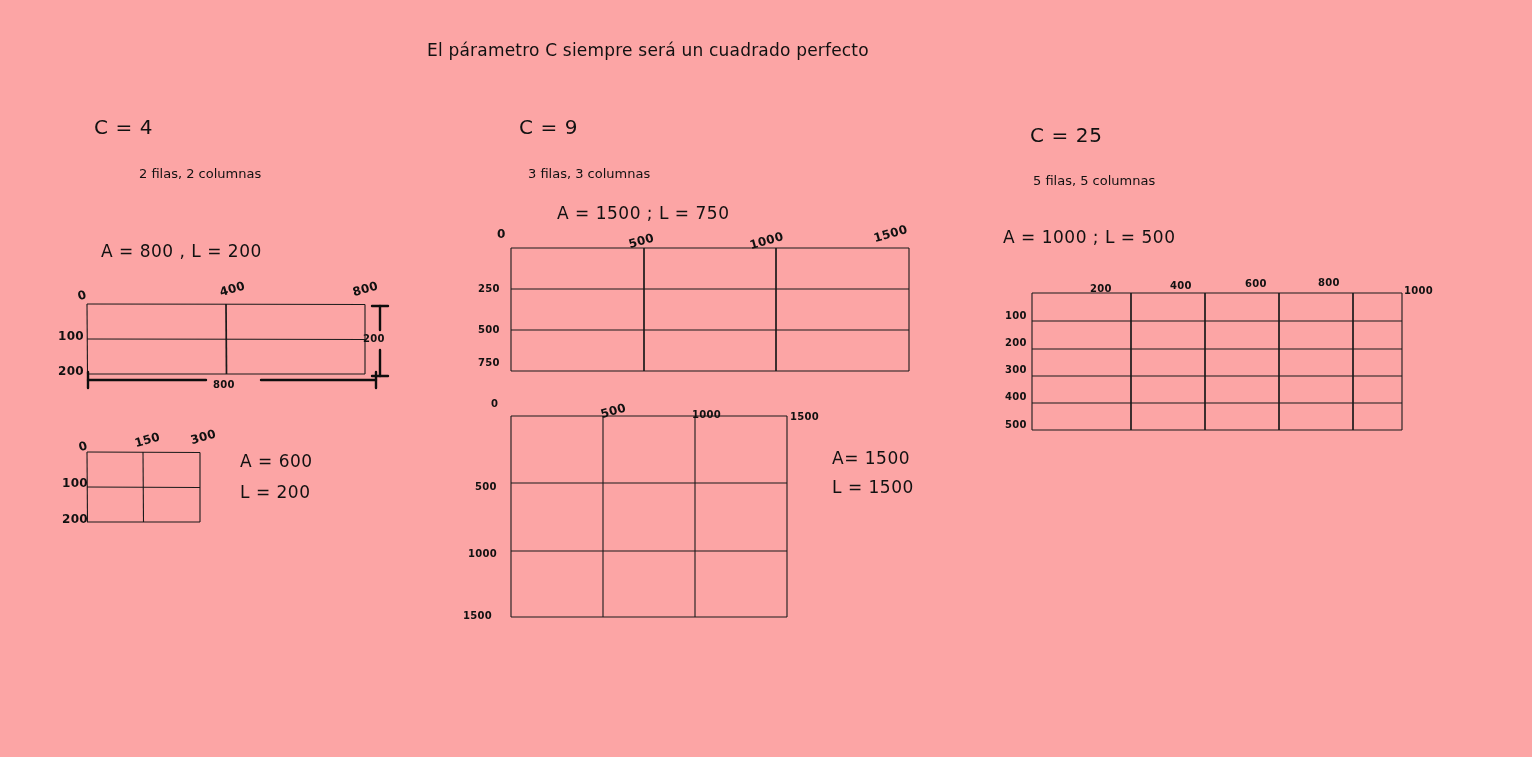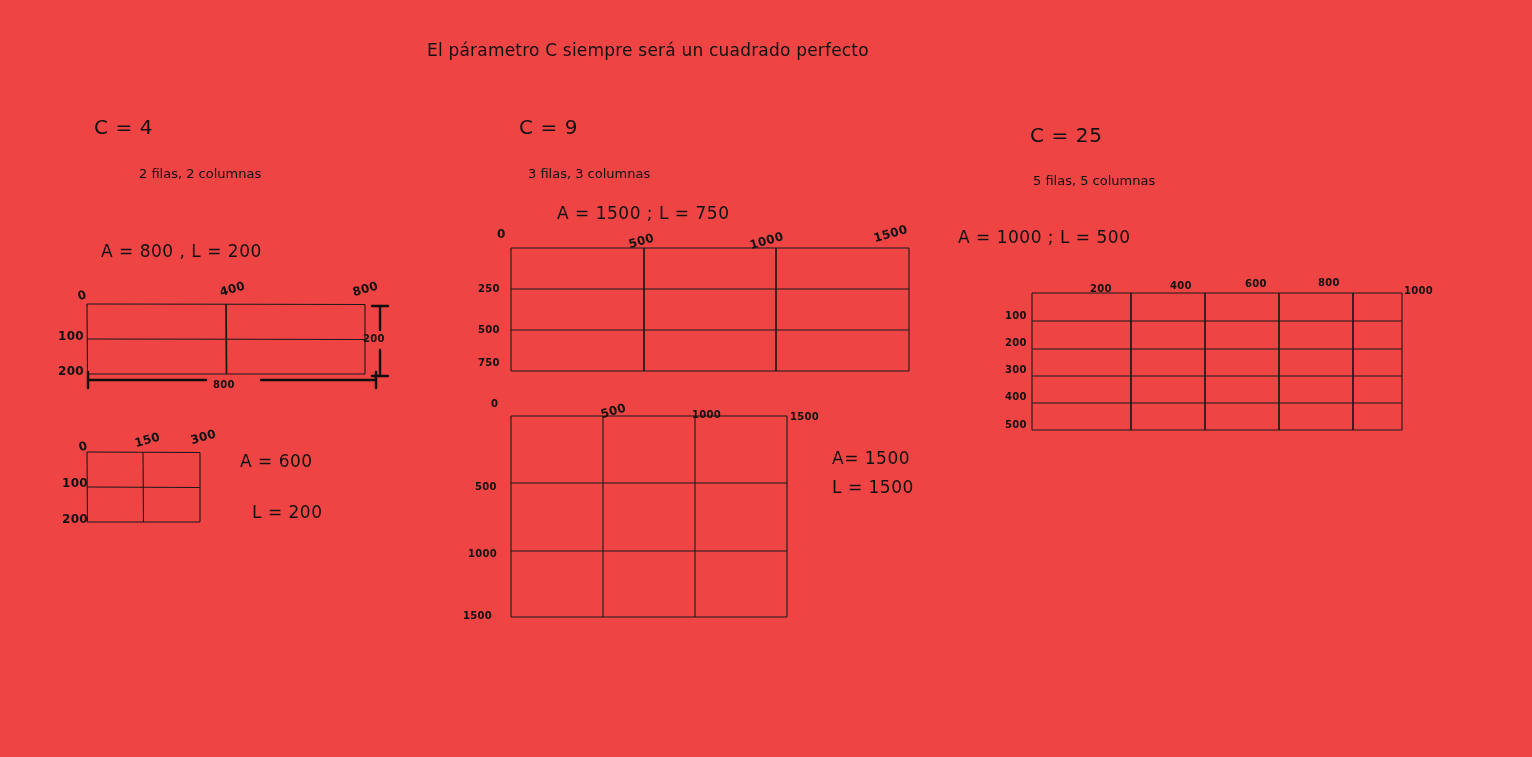--- a/index.html
+++ b/index.html
@@ -4,21 +4,21 @@
 <style>
   html, body {
     margin: 0;
     padding: 0;
     background: #ffffff;
   }
   #canvas {
     position: relative;
     width: 1532px;
     height: 757px;
-    background: #ef4444;
+    background: #fca5a5;
     font-family: "DejaVu Sans", sans-serif;
     color: #111111;
     overflow: hidden;
   }
   .txt {
     position: absolute;
     white-space: nowrap;
     color: #111111;
     line-height: 1.15;
   }
@@ -123,21 +123,21 @@
       <path class="gl thin" d="M57,1 L57.5,71"></path>
       <path class="gl thin" d="M114,1.5 L114,71"></path>
     </svg>
   </div>
   <div class="txt tick rot" style="left:81px; top:441px;">0</div>
   <div class="txt tick rot" style="left:137px; top:437px;">150</div>
   <div class="txt tick rot" style="left:193px; top:434px;">300</div>
   <div class="txt tick" style="left:62px; top:477px;">100</div>
   <div class="txt tick" style="left:62px; top:513px;">200</div>
   <div class="txt alabel" style="left:240px; top:452px;">A = 600</div>
-  <div class="txt alabel" style="left:252px; top:483px;margin-top:20px;">L = 200</div>
+  <div class="txt alabel" style="left:240px; top:483px;">L = 200</div>
 
   <div class="txt ctitle" style="left:519px; top:116px;">C = 9</div>
   <div class="txt sub" style="left:528px; top:167px;">3 filas, 3 columnas</div>
 
   <div class="txt alabel" style="left:557px; top:204px;">A = 1500 ;  L = 750</div>
 
   <div class="grid" style="left:510px; top:247px; width:400px; height:125px;">
     <svg width="400" height="125" viewBox="0 0 400 125">
       <path class="gl thin" d="M1,1 L399,1"></path>
       <path class="gl thin" d="M1,42 L399,42"></path>
@@ -175,21 +175,21 @@
   <div class="txt tickbig rot" style="left:790px; top:411px;">1500</div>
   <div class="txt tickbig" style="left:475px; top:481px;">500</div>
   <div class="txt tickbig" style="left:468px; top:548px;">1000</div>
   <div class="txt tickbig" style="left:463px; top:610px;">1500</div>
   <div class="txt alabel" style="left:832px; top:441px;margin-top:8px;">A= 1500</div>
   <div class="txt alabel" style="left:832px; top:478px;">L = 1500</div>
 
   <div class="txt ctitle" style="left:1014px; top:124px;margin-left:16px;">C = 25</div>
   <div class="txt sub" style="left:1033px; top:174px;">5 filas, 5 columnas</div>
 
-  <div class="txt alabel" style="left:958px; top:228px;">A = 1000  ;   L = 500</div>
+  <div class="txt alabel" style="left:1003px; top:228px;">A = 1000  ;   L = 500</div>
 
   <div class="grid" style="left:1031px; top:292px; width:372px; height:139px;">
     <svg width="372" height="139" viewBox="0 0 372 139">
       <path class="gl thin" d="M1,1 L371,1"></path>
       <path class="gl thin" d="M1,29 L371,29"></path>
       <path class="gl thin" d="M1,57 L371,57"></path>
       <path class="gl thin" d="M1,84 L371,84"></path>
       <path class="gl thin" d="M1,111 L371,111"></path>
       <path class="gl thin" d="M1,138 L371,138"></path>
       <path class="gl thin" d="M1,1 L1,138"></path>

